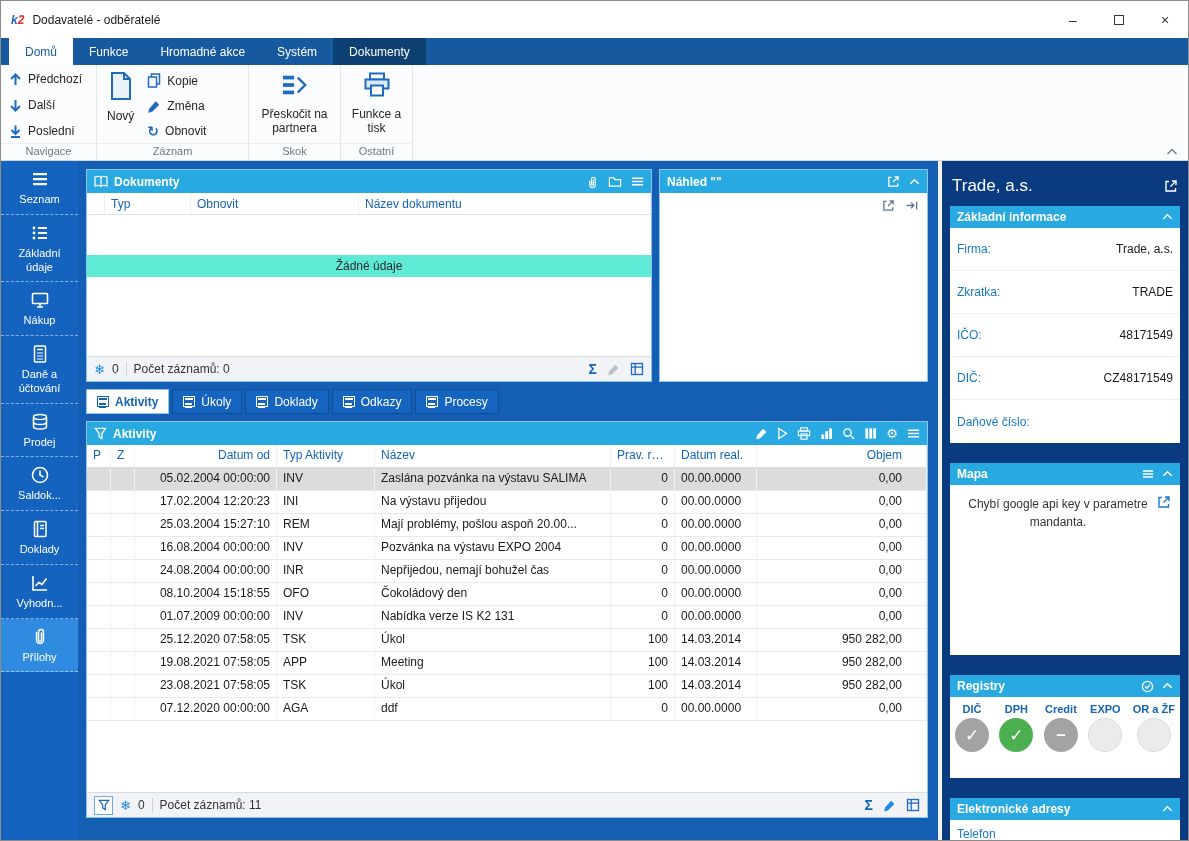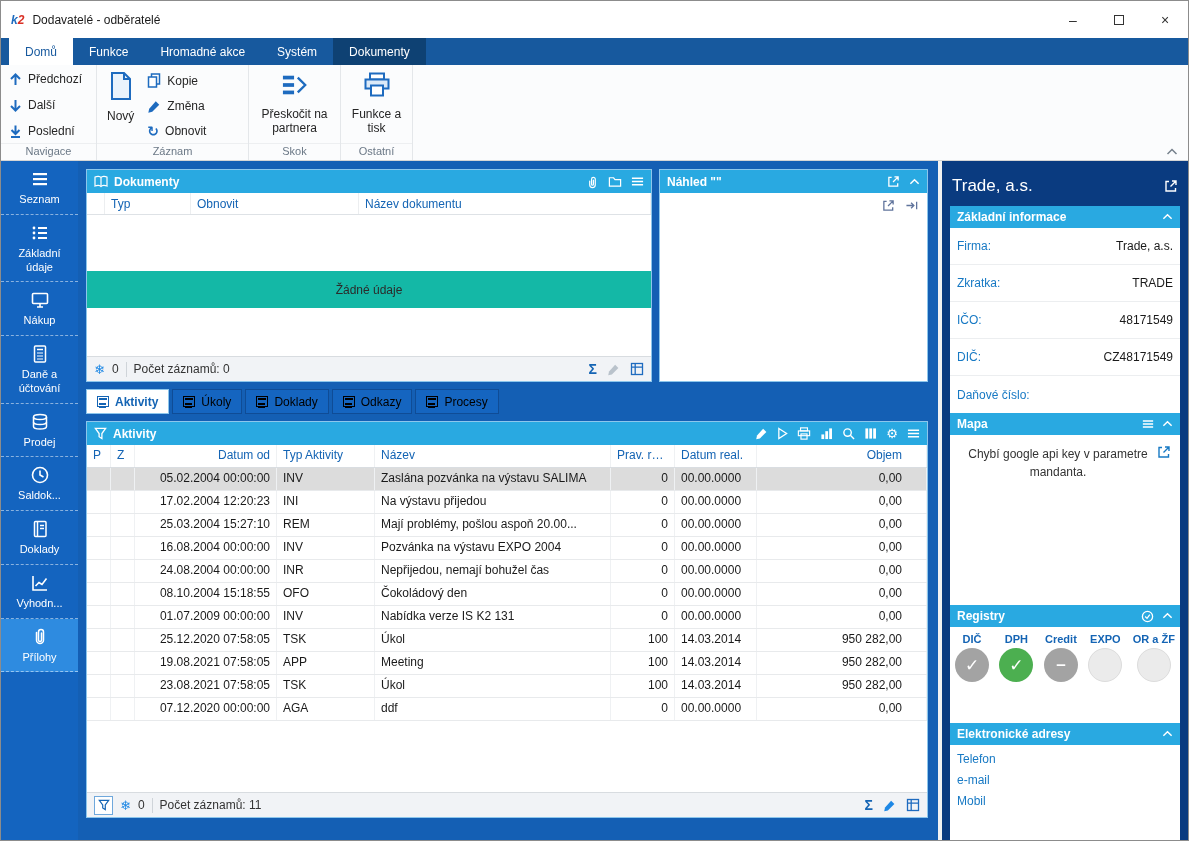--- a/index.html
+++ b/index.html
@@ -48,27 +48,27 @@
 .pfoot{flex:0 0 25px;background:#f1f3f6;border-top:1px solid #d8dce0;display:flex;align-items:center;gap:7px;padding:0 7px;color:#333}
 .vdiv{width:1px;height:15px;background:#cfd4d9}
 .foot-right{margin-left:auto;display:flex;align-items:center;gap:10px}
 .snow{color:#1e88e5;font-size:13px}
 .sigma{color:#1464b4;font-weight:bold;font-size:14px;line-height:14px}
 .funnel-box{width:19px;height:19px;border:1px solid #6fa8dc;background:#fff;display:flex;align-items:center;justify-content:center}
 
 .dk-cols{display:grid;grid-template-columns:18px 86px 168px 1fr;flex:0 0 22px;border-bottom:1px solid #dee2e6;color:#1464b4}
 .dk-cell{padding-left:6px;border-right:1px solid #eceef0;display:flex;align-items:center;overflow:hidden;white-space:nowrap}
 .dk-body{flex:1;position:relative}
-.empty-band{position:absolute;left:0;right:0;top:56px;height:37px;background:#14b8a6;display:flex;align-items:center;justify-content:center;color:#2b2b2b}
+.empty-band{position:absolute;left:0;right:0;top:40px;height:22px;background:#5eead4;display:flex;align-items:center;justify-content:center;color:#2b2b2b}
 
 .nahled-body{flex:1;position:relative}
 .nahled-tools{position:absolute;top:6px;right:8px;display:flex;gap:10px}
 
 .detail-tabs{flex:0 0 25px;display:flex;gap:3px}
-.dtab{display:flex;align-items:center;gap:6px;padding:0 10px;background:#1565c0;color:#000000;border:1px solid #0f4c96;white-space:nowrap}
+.dtab{display:flex;align-items:center;gap:6px;padding:0 10px;background:#1565c0;color:#ffffff;border:1px solid #0f4c96;white-space:nowrap}
 .dtab.active{background:#fff;color:#1464b4;border:1px solid #8cc6ec;font-weight:bold}
 .dtab-icon{position:relative;width:12px;height:11px;border:1px solid currentColor;display:inline-block}
 .dtab-icon::before{content:"";position:absolute;left:1px;right:1px;top:1px;height:2px;background:currentColor}
 .dtab-icon::after{content:"";position:absolute;left:1px;top:6px;width:7px;height:1.5px;background:currentColor;box-shadow:0 3px 0 currentColor}
 
 .aktivity{flex:1;min-height:0}
 .agrid{display:grid;grid-template-columns:24px 24px 142px 98px 236px 64px 82px 1fr}
 .thead{flex:0 0 22px;color:#1464b4;border-bottom:1px solid #d9dde1}
 .tcell{height:22px;line-height:21px;padding:0 6px;border-right:1px solid #eff1f3;white-space:nowrap;overflow:hidden;text-overflow:ellipsis}
 .trow{border-bottom:1px solid #e8eaec;background:#fff}
@@ -76,32 +76,32 @@
 .col-datum_od,.col-prav_real{text-align:right}
 .col-objem{text-align:right;padding-right:24px}
 .tbody{flex:0 0 auto}
 .tfill{flex:1;background:#fff}
 
 .splitter{flex:0 0 4px;background:#f2f2f2}
 .rightpanel{flex:0 0 246px;background:#0a3b80;padding:5px 8px;display:flex;flex-direction:column;overflow:hidden}
 .company-row{flex:0 0 40px;display:flex;align-items:center;color:#fff;padding:0 2px}
 .company{font-size:17px}
 .company-row .exp{margin-left:auto;display:flex}
-.rsection{margin-bottom:0;flex:0 0 auto}
+.rsection{margin-bottom:20px;flex:0 0 auto}
 .rsec-head{height:22px;background:#29a9e1;display:flex;align-items:center;gap:7px;padding:0 7px;color:#fff;font-weight:bold}
 .rsec-icons{margin-left:auto;display:flex;align-items:center;gap:8px}
 .rsec-body{background:#fff}
-.info-row{height:37px;display:flex;align-items:center;padding:0 7px;border-bottom:1px solid #eceef0}
+.info-row{height:43px;display:flex;align-items:center;padding:0 7px;border-bottom:1px solid #eceef0}
 .rsec-body .info-row:last-child{border-bottom:none}
 .info-label{color:#1779c4}
 .info-value{margin-left:auto;color:#1a1a1a}
 .mapa-body{height:170px;position:relative;padding:10px 30px 0 16px;text-align:center;color:#333}
 .mapa-msg{display:inline-block;max-width:185px;line-height:1.5}
 .mapa-external{position:absolute;right:9px;top:10px}
-.registry-body{height:96px;display:flex;justify-content:space-between;padding:6px 5px 0}
+.registry-body{height:81px;display:flex;justify-content:space-between;padding:6px 5px 0}
 .reg-item{display:flex;flex-direction:column;align-items:center;gap:3px}
 .reg-label{color:#1464b4;font-weight:bold;font-size:11px;white-space:nowrap}
 .reg-circle{width:34px;height:34px;border-radius:50%;display:flex;align-items:center;justify-content:center;color:#fff;font-size:17px;font-weight:bold}
 .st-check-gray,.st-dash-gray{background:#a3a3a3}
 .st-check-green{background:#4caf50}
 .st-empty{background:#ebebeb;border:1px solid #dcdcdc}
 .adresy-body{height:147px;padding:3px 0}
 .addr-row{height:21px;display:flex;align-items:center;padding:0 7px}
 .addr-label{color:#1779c4}
 .addr-value{margin-left:auto;color:#29a9e1}

